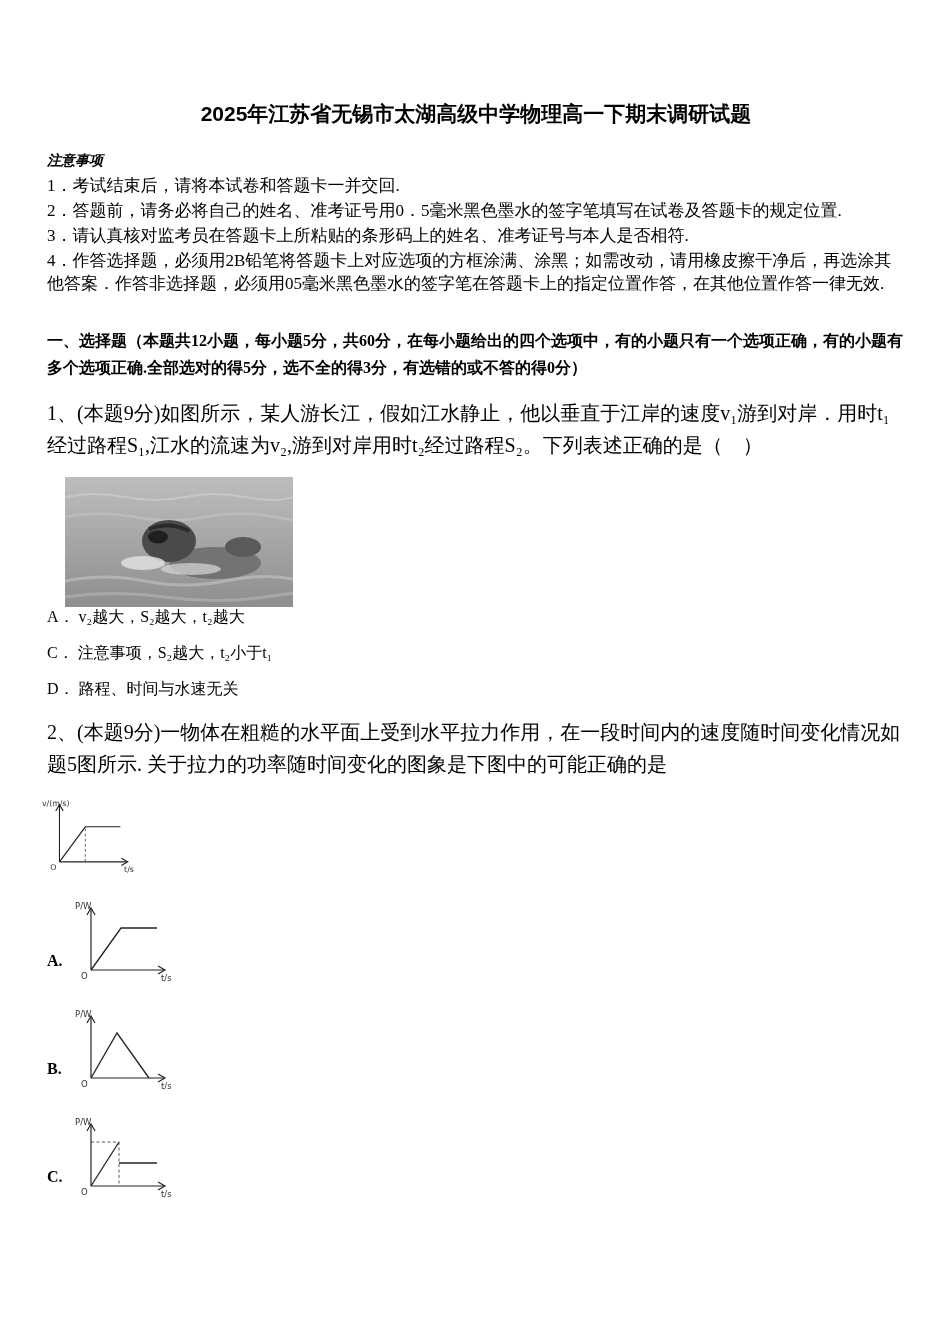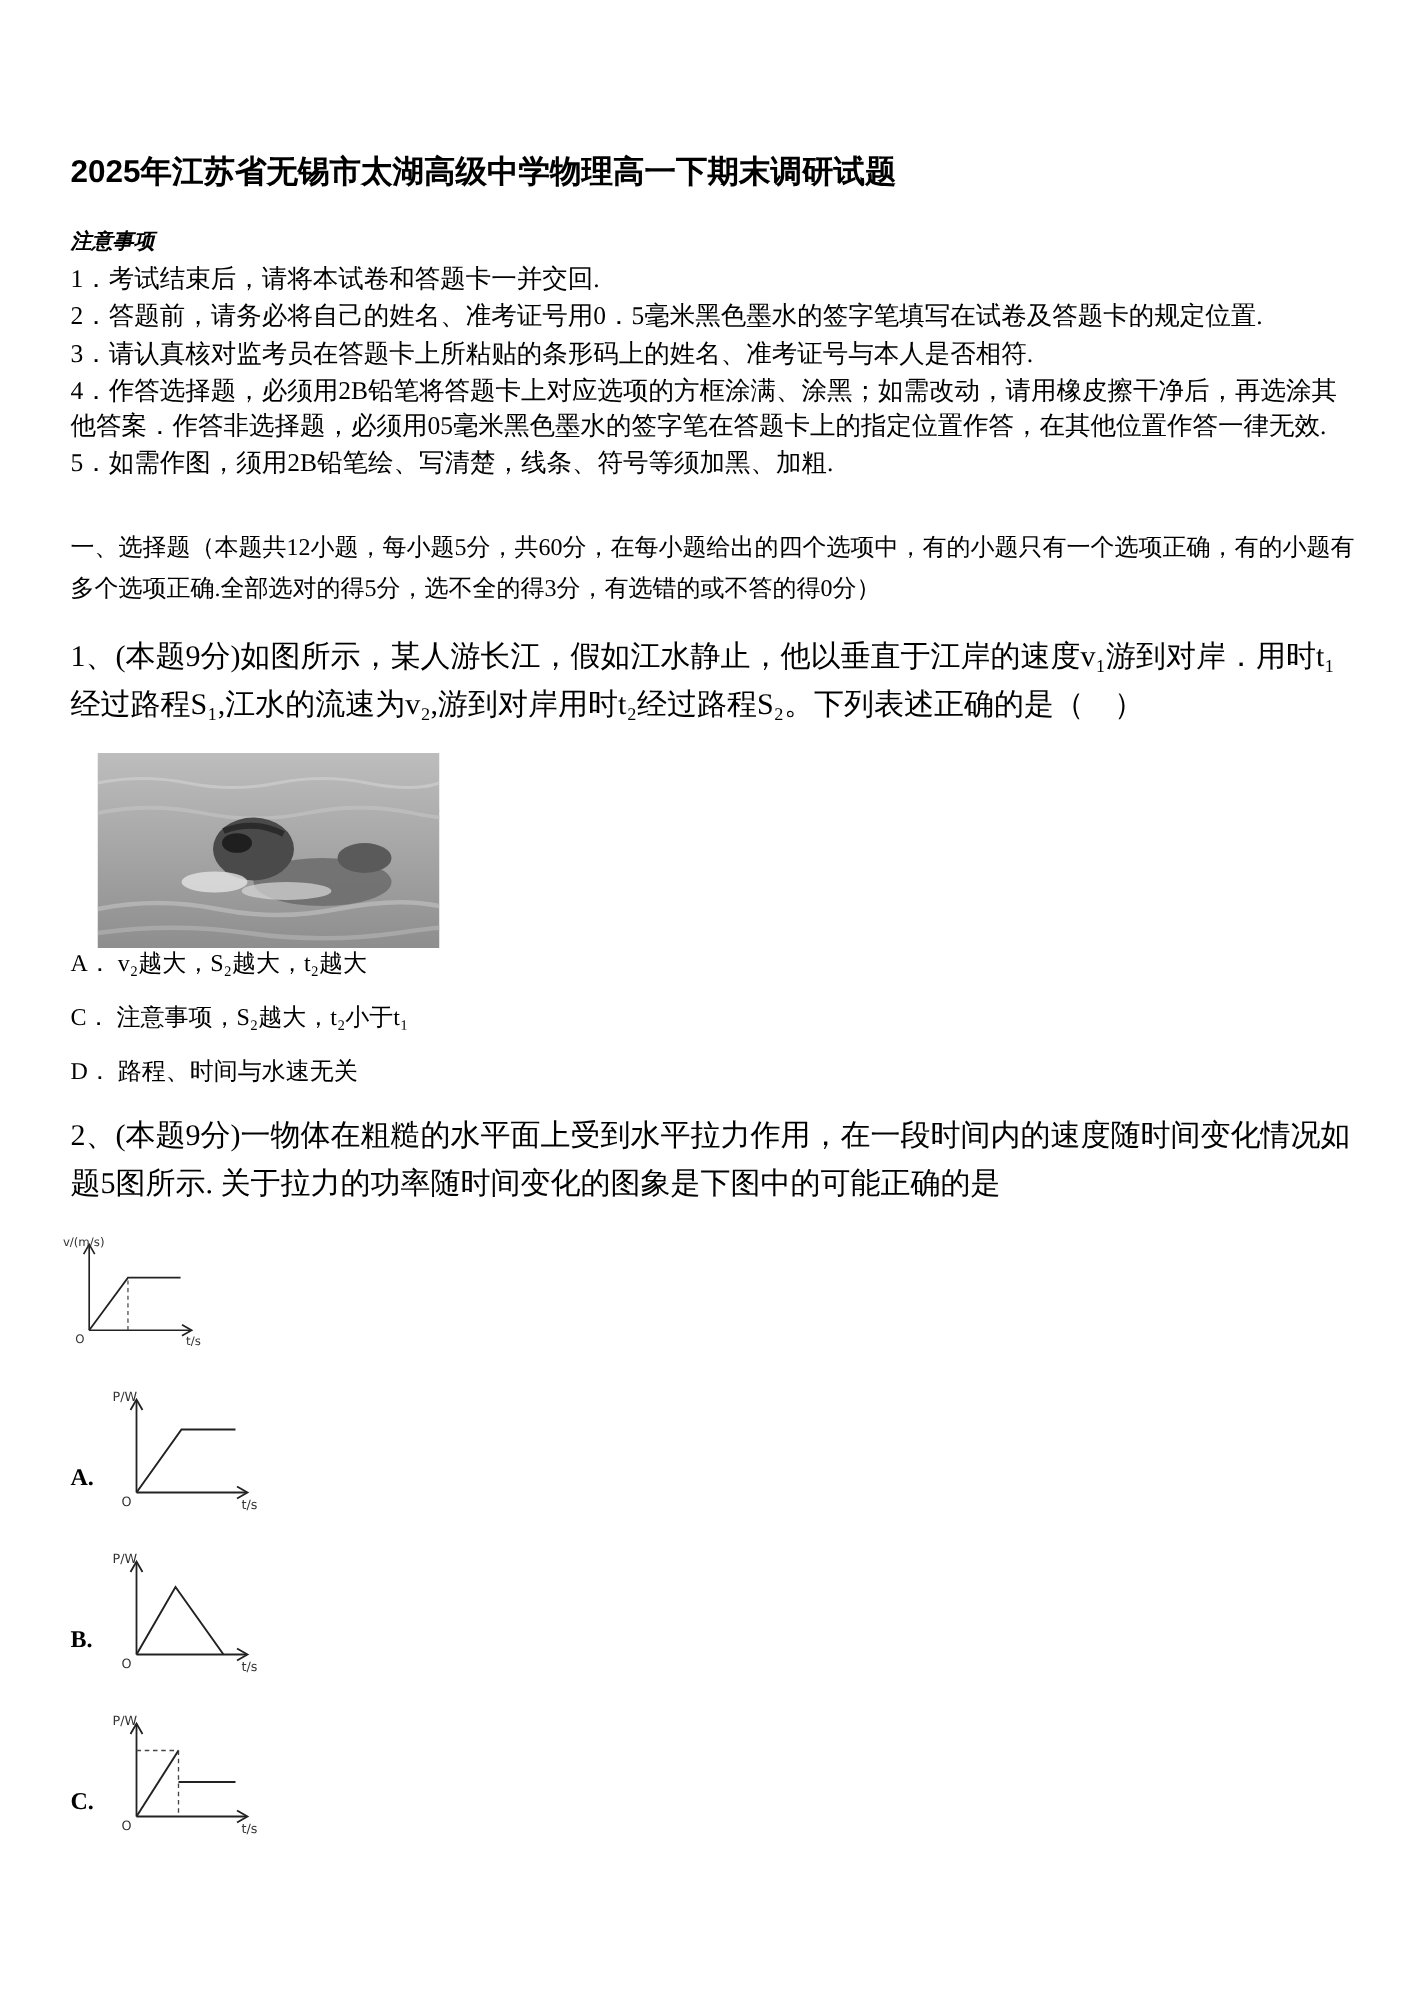--- a/index.html
+++ b/index.html
@@ -1,21 +1,21 @@
 <!DOCTYPE html>
 <html><head>
 <meta charset="utf-8">
 <style>
   html,body{margin:0;padding:0;background:#ffffff;}
   body{width:950px;min-height:1344px;font-family:"Liberation Serif","DejaVu Serif",serif;color:#000;}
   .page{padding:100px 45px 60px 47px;}
-  .title{font-family:"Liberation Sans","DejaVu Sans",sans-serif;font-weight:700;font-size:21px;margin:0 0 24px 0;}
+  .title{font-family:"Liberation Sans","DejaVu Sans",sans-serif;font-weight:700;font-size:21px;text-align:center;margin:0 0 24px 0;}
   .notice-header{font-weight:700;font-size:14px;margin:0 0 4px 0;font-style:italic;}
   .note{margin:0 0 2px 0;font-size:17px;line-height:23px;}
-  .section-header{margin:32px 0 0 0;font-size:16px;line-height:27px;}
+  .section-header{margin:32px 0 0 0;font-size:16px;line-height:27px;font-weight:bold;}
   .q-text{margin:16px 0 0 0;font-size:20px;line-height:32px;}
   .swim-wrap{margin:16px 0 0 18px;width:228px;height:130px;}
   .swim-wrap svg{display:block;width:228px;height:130px;}
   .options{}
   .opt{font-size:16px;margin:0 0 15px 0;}
   .opt-letter{margin-right:4px;}
   .fig-graph{margin:16px 0 15px -6px;}
   .graph-row{display:flex;align-items:flex-end;margin:24px 0 0 0;}
   .g-letter{font-weight:700;font-size:16px;width:24px;margin-bottom:14px;}
   .mini-graph svg{display:block;}
@@ -30,21 +30,20 @@
 <div class="page">
 
   <h1 class="title">2025年江苏省无锡市太湖高级中学物理高一下期末调研试题</h1>
 
   <div>
     <div class="notice-header">注意事项</div>
     <p class="note">1．考试结束后，请将本试卷和答题卡一并交回.</p>
     <p class="note">2．答题前，请务必将自己的姓名、准考证号用0．5毫米黑色墨水的签字笔填写在试卷及答题卡的规定位置.</p>
     <p class="note">3．请认真核对监考员在答题卡上所粘贴的条形码上的姓名、准考证号与本人是否相符.</p>
     <p class="note">4．作答选择题，必须用2B铅笔将答题卡上对应选项的方框涂满、涂黑；如需改动，请用橡皮擦干净后，再选涂其他答案．作答非选择题，必须用05毫米黑色墨水的签字笔在答题卡上的指定位置作答，在其他位置作答一律无效.</p>
-    <p class="note">5．如需作图，须用2B铅笔绘、写清楚，线条、符号等须加黑、加粗.</p>
   </div>
 
   <p class="section-header">一、选择题（本题共12小题，每小题5分，共60分，在每小题给出的四个选项中，有的小题只有一个选项正确，有的小题有多个选项正确.全部选对的得5分，选不全的得3分，有选错的或不答的得0分）</p>
 
   <p class="q-text">1、(本题9分)如图所示，某人游长江，假如江水静止，他以垂直于江岸的速度v₁游到对岸．用时t₁经过路程S₁,江水的流速为v₂,游到对岸用时t₂经过路程S₂。下列表述正确的是（　）</p>
 
   <div class="swim-wrap">
     <svg viewBox="0 0 228 130">
       <defs>
         <linearGradient id="wg" x1="0" y1="0" x2="0" y2="1">

